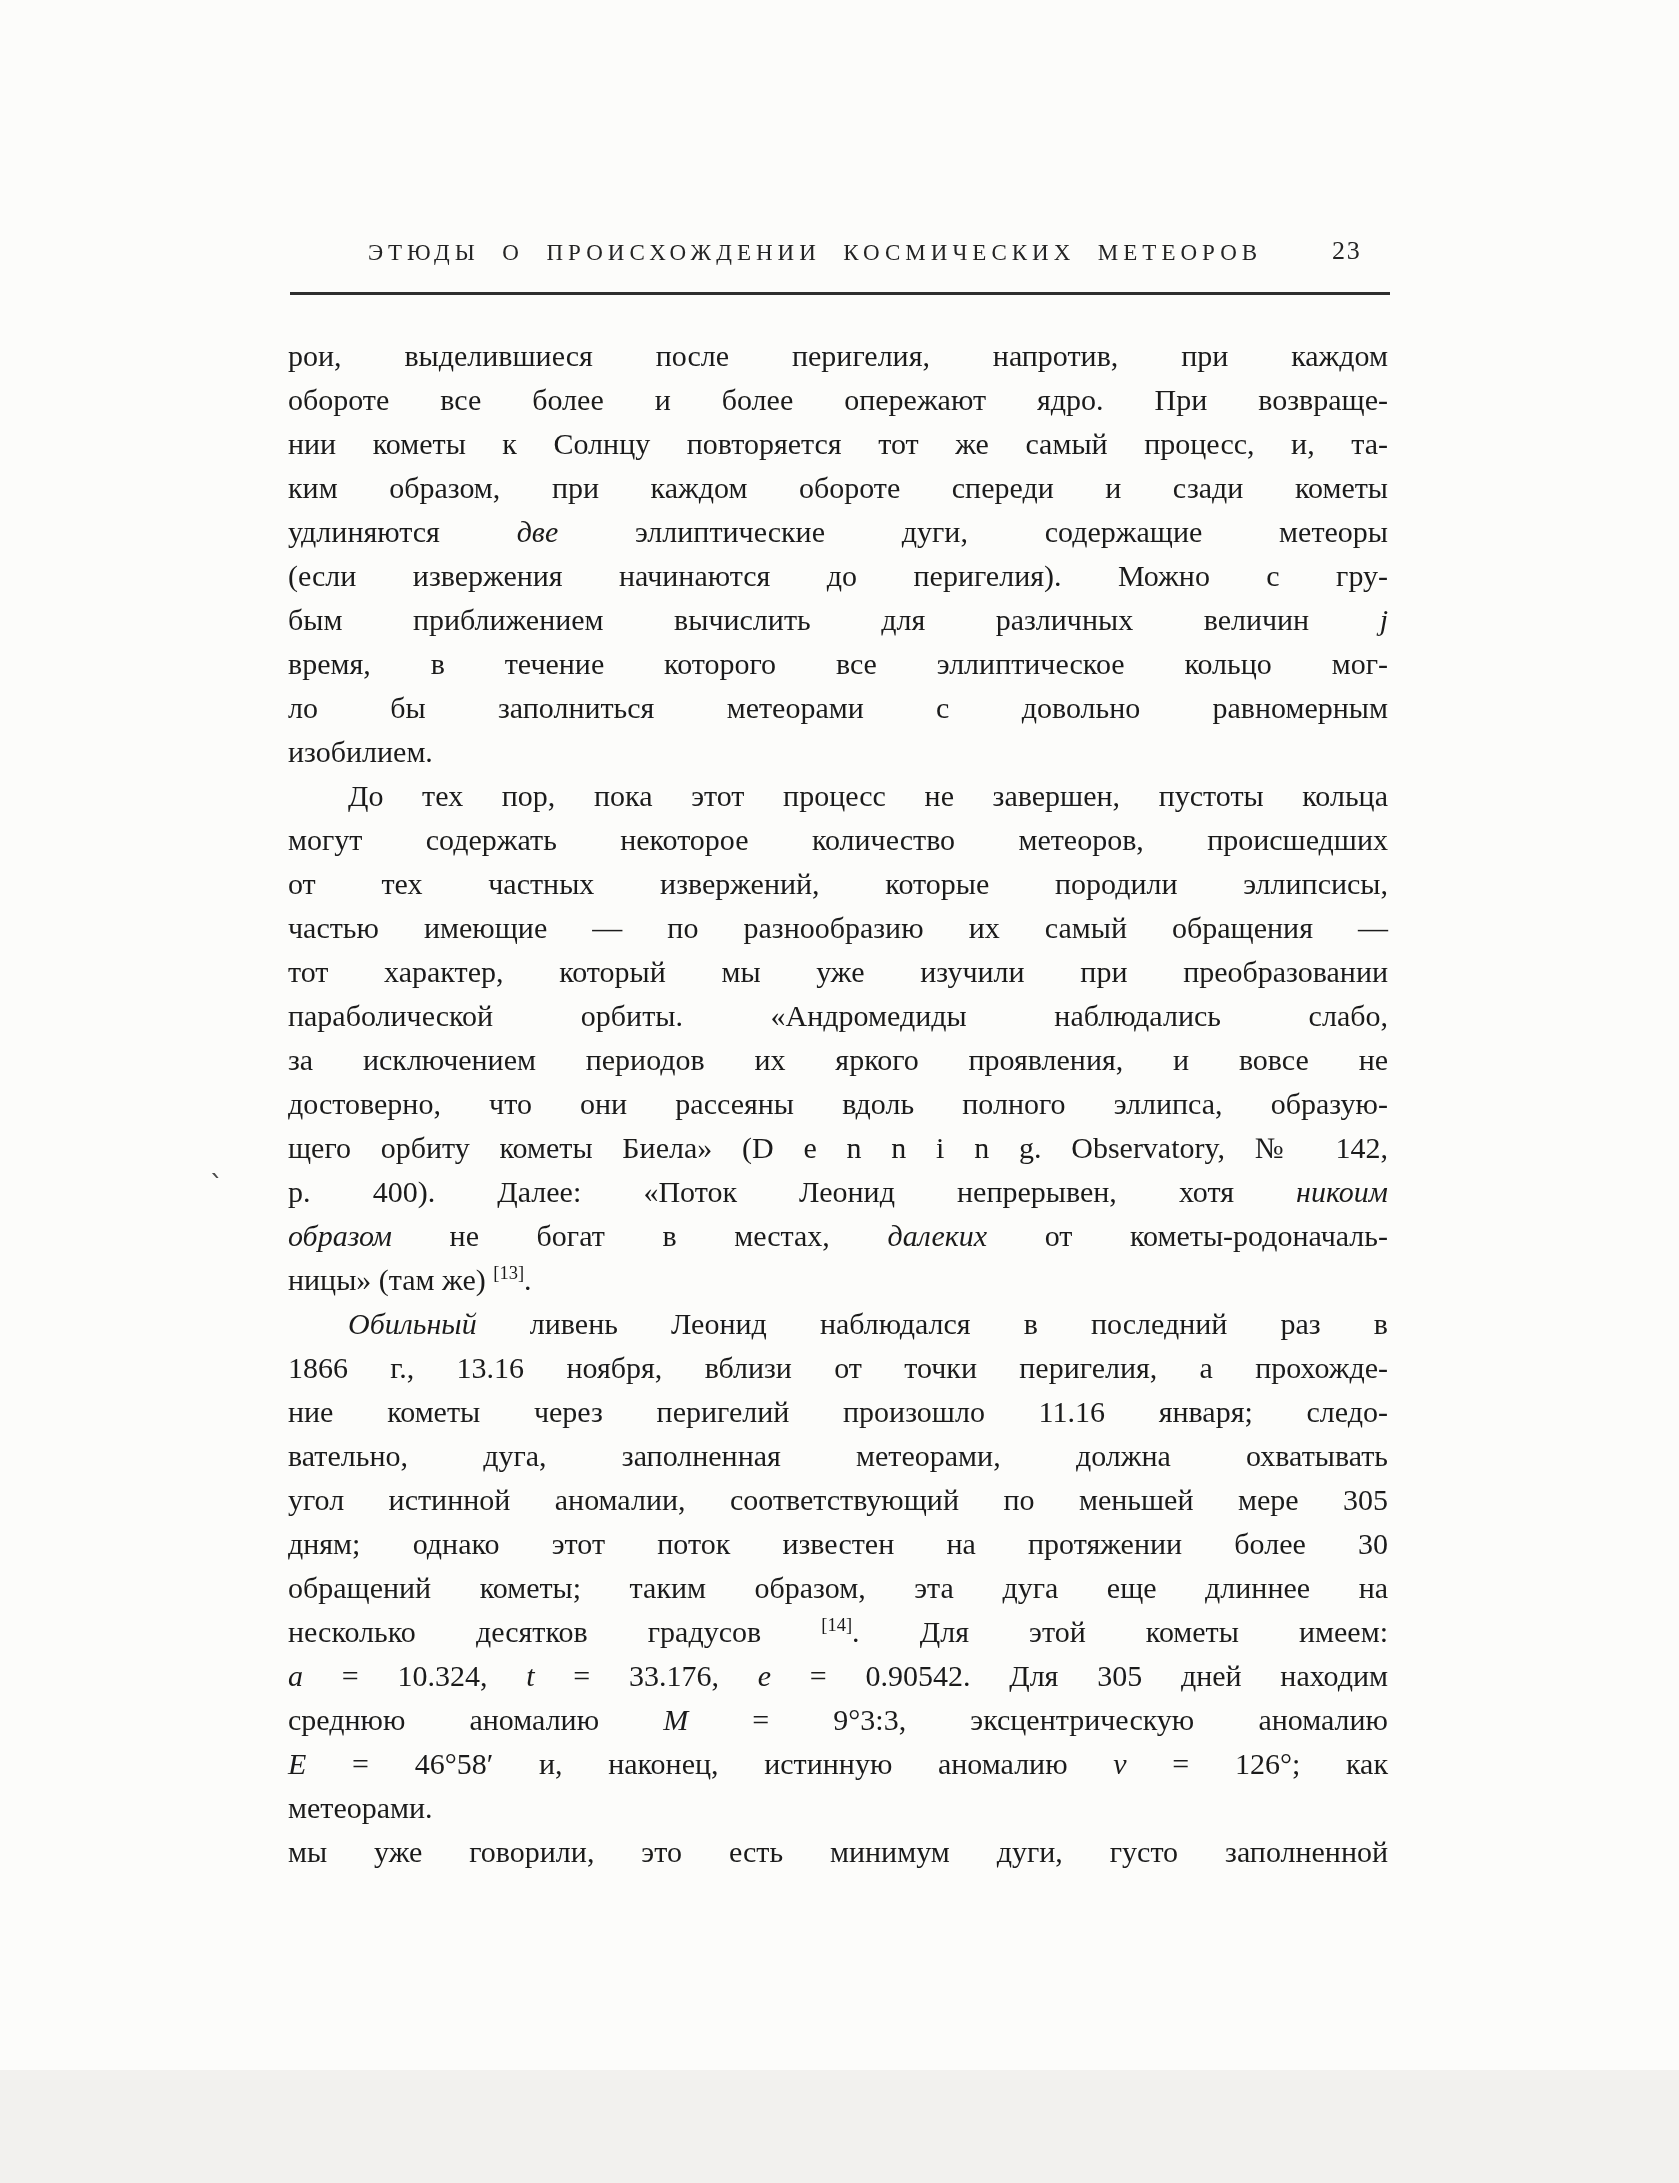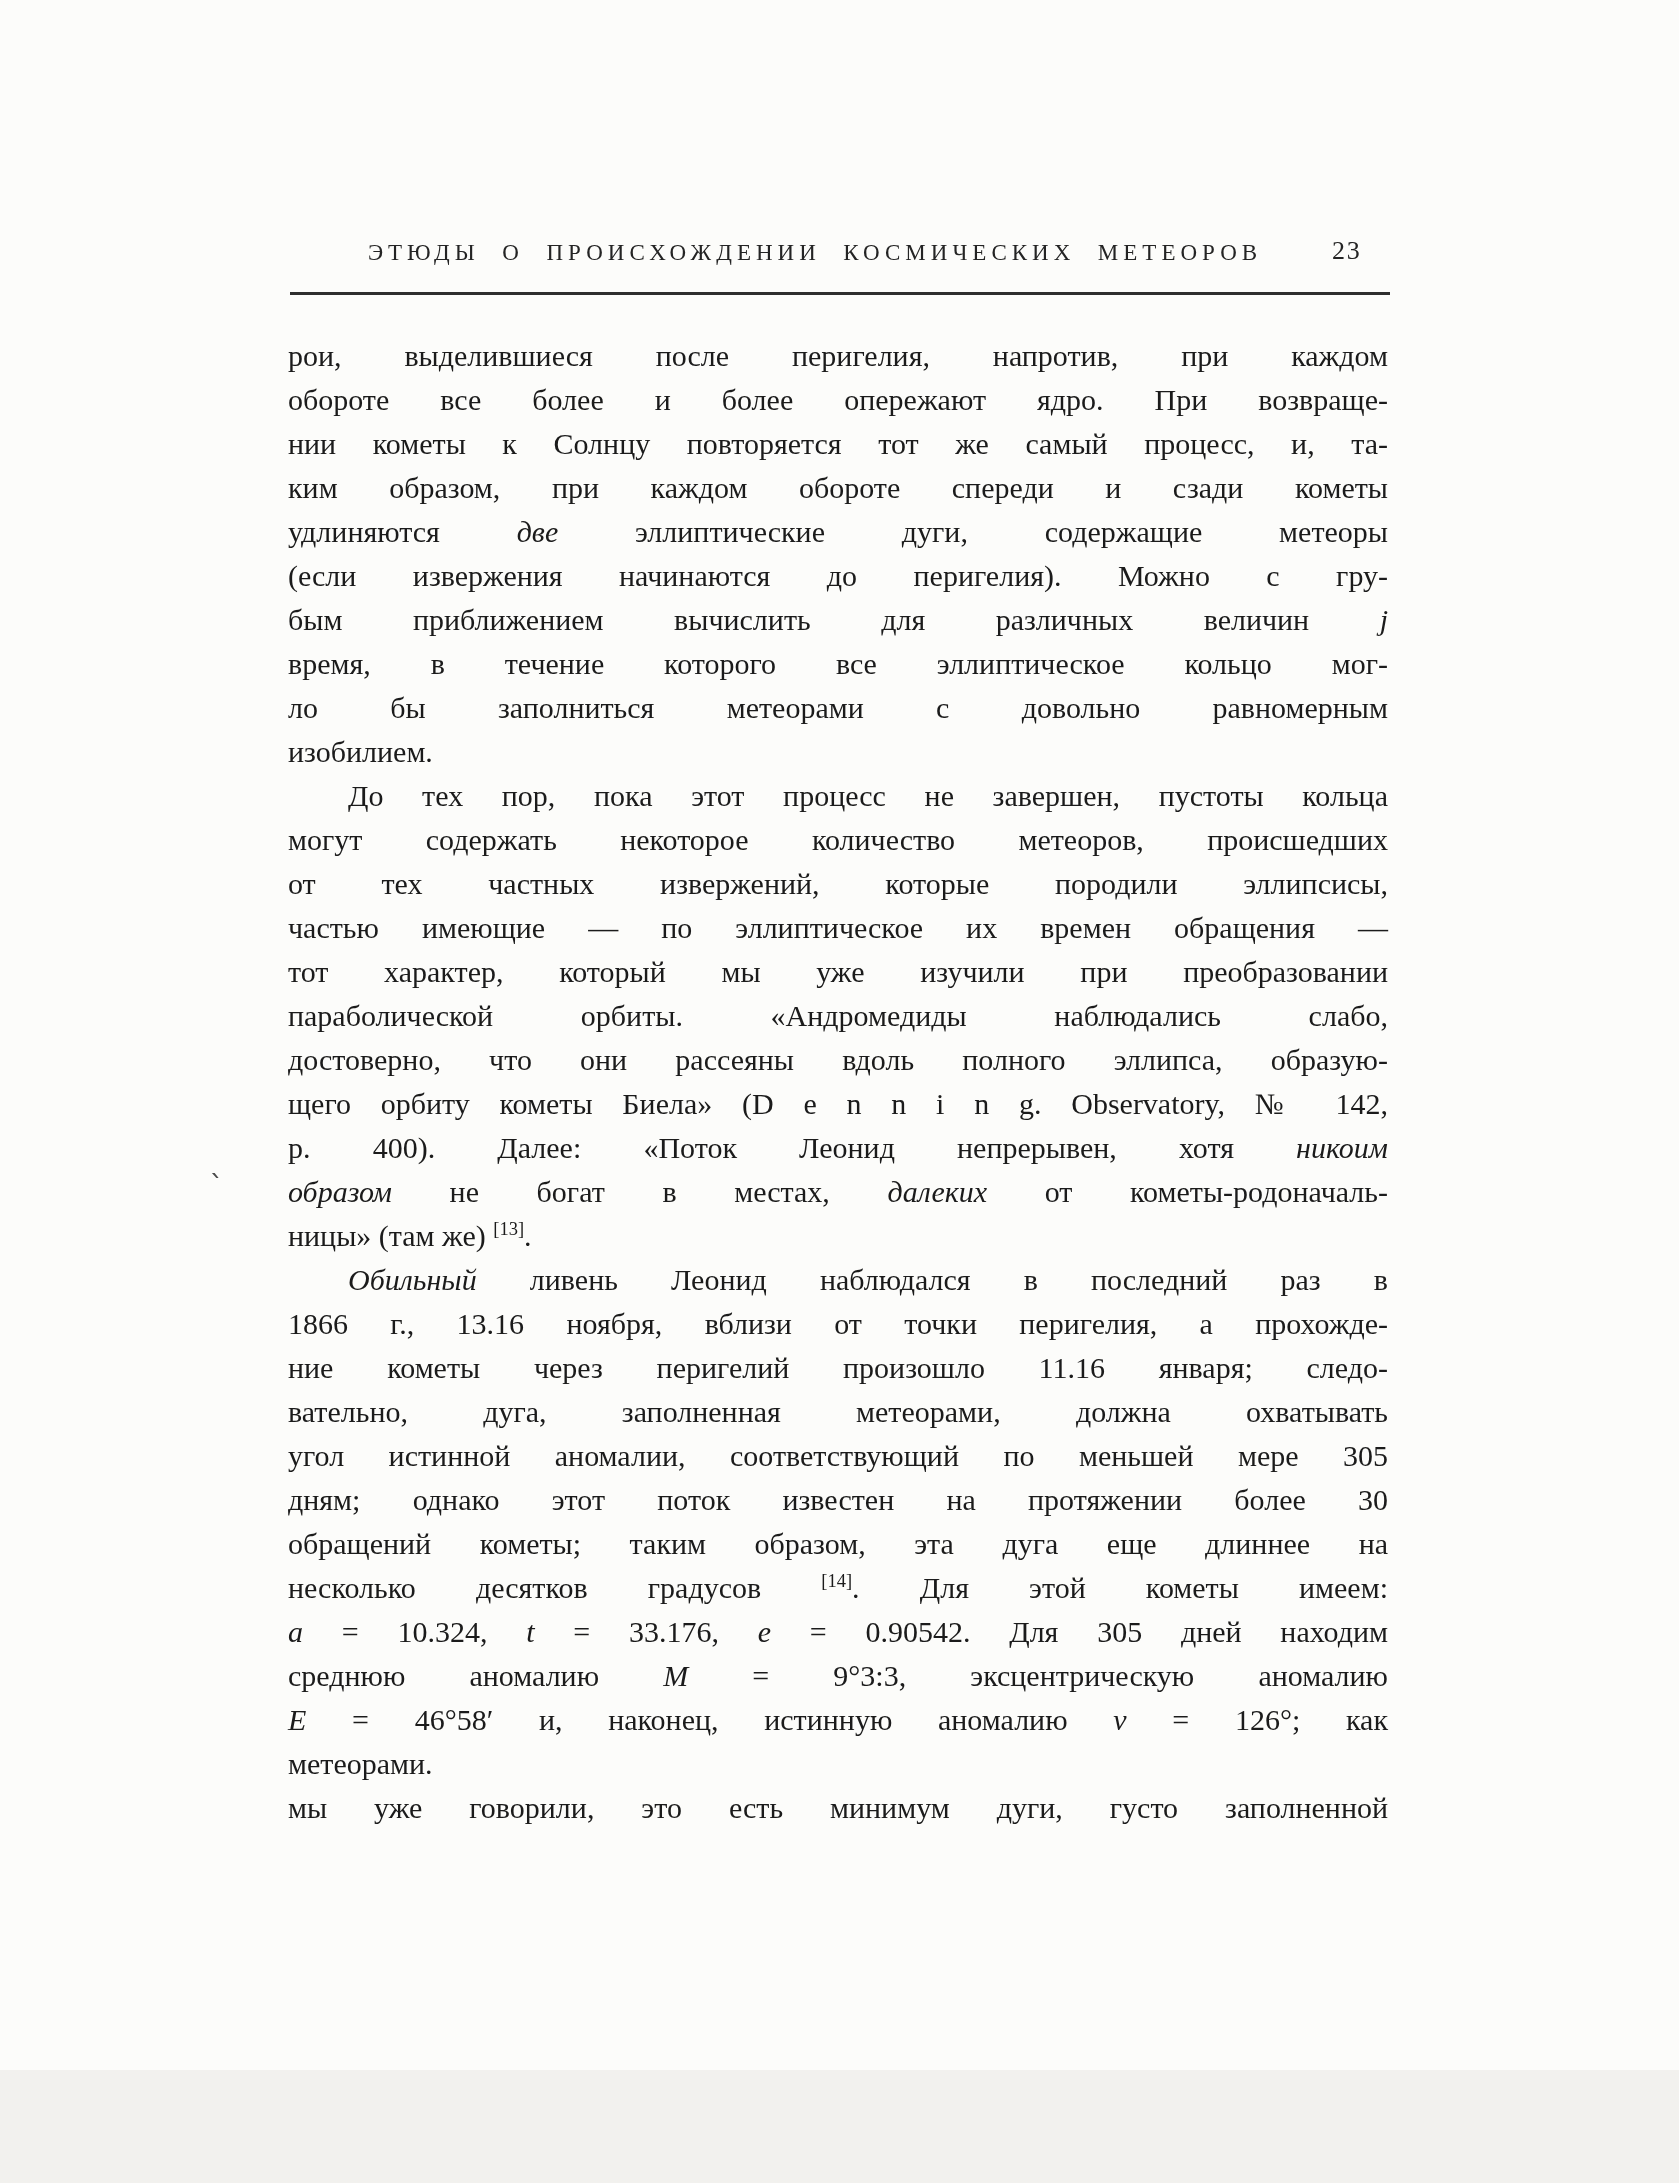--- a/index.html
+++ b/index.html
@@ -100,23 +100,24 @@
         <div class="line"><span>(если извержения начинаются до перигелия). Можно с гру-</span></div>
         <div class="line"><span>бым приближением вычислить для различных величин </span><span class="it">j</span></div>
         <div class="line"><span>время, в течение которого все эллиптическое кольцо мог-</span></div>
         <div class="line"><span>ло бы заполниться метеорами с довольно равномерным</span></div>
         <div class="line last"><span>изобилием.</span></div>
       </div>
       <div class="paragraph indent">
         <div class="line"><span>До тех пор, пока этот процесс не завершен, пустоты кольца</span></div>
         <div class="line"><span>могут содержать некоторое количество метеоров, происшедших</span></div>
         <div class="line"><span>от тех частных извержений, которые породили эллипсисы,</span></div>
-        <div class="line"><span>частью имеющие — по эллиптическое их времен обращения —</span></div>
+        <div class="line"><span>частью имеющие — по разнообразию их самый обращения —</span></div>
         <div class="line"><span>тот характер, который мы уже изучили при преобразовании</span></div>
         <div class="line"><span>параболической орбиты. «Андромедиды наблюдались слабо,</span></div>
+        <div class="line"><span>за исключением периодов их яркого проявления, и вовсе не</span></div>
         <div class="line"><span>достоверно, что они рассеяны вдоль полного эллипса, образую-</span></div>
         <div class="line"><span>щего орбиту кометы Биела» (D e n n i n g. Observatory, № 142,</span></div>
         <div class="line"><span>p. 400). Далее: «Поток Леонид непрерывен, хотя </span><span class="it">никоим</span></div>
         <div class="line"><span class="it">образом</span><span> не богат в местах, </span><span class="it">далеких</span><span> от кометы-родоначаль-</span></div>
         <div class="line last"><span>ницы» (там же) </span><sup>[13]</sup><span>.</span></div>
       </div>
       <div class="paragraph indent">
         <div class="line"><span class="it">Обильный</span><span> ливень Леонид наблюдался в последний раз в</span></div>
         <div class="line"><span>1866 г., 13.16 ноября, вблизи от точки перигелия, а прохожде-</span></div>
         <div class="line"><span>ние кометы через перигелий произошло 11.16 января; следо-</span></div>

